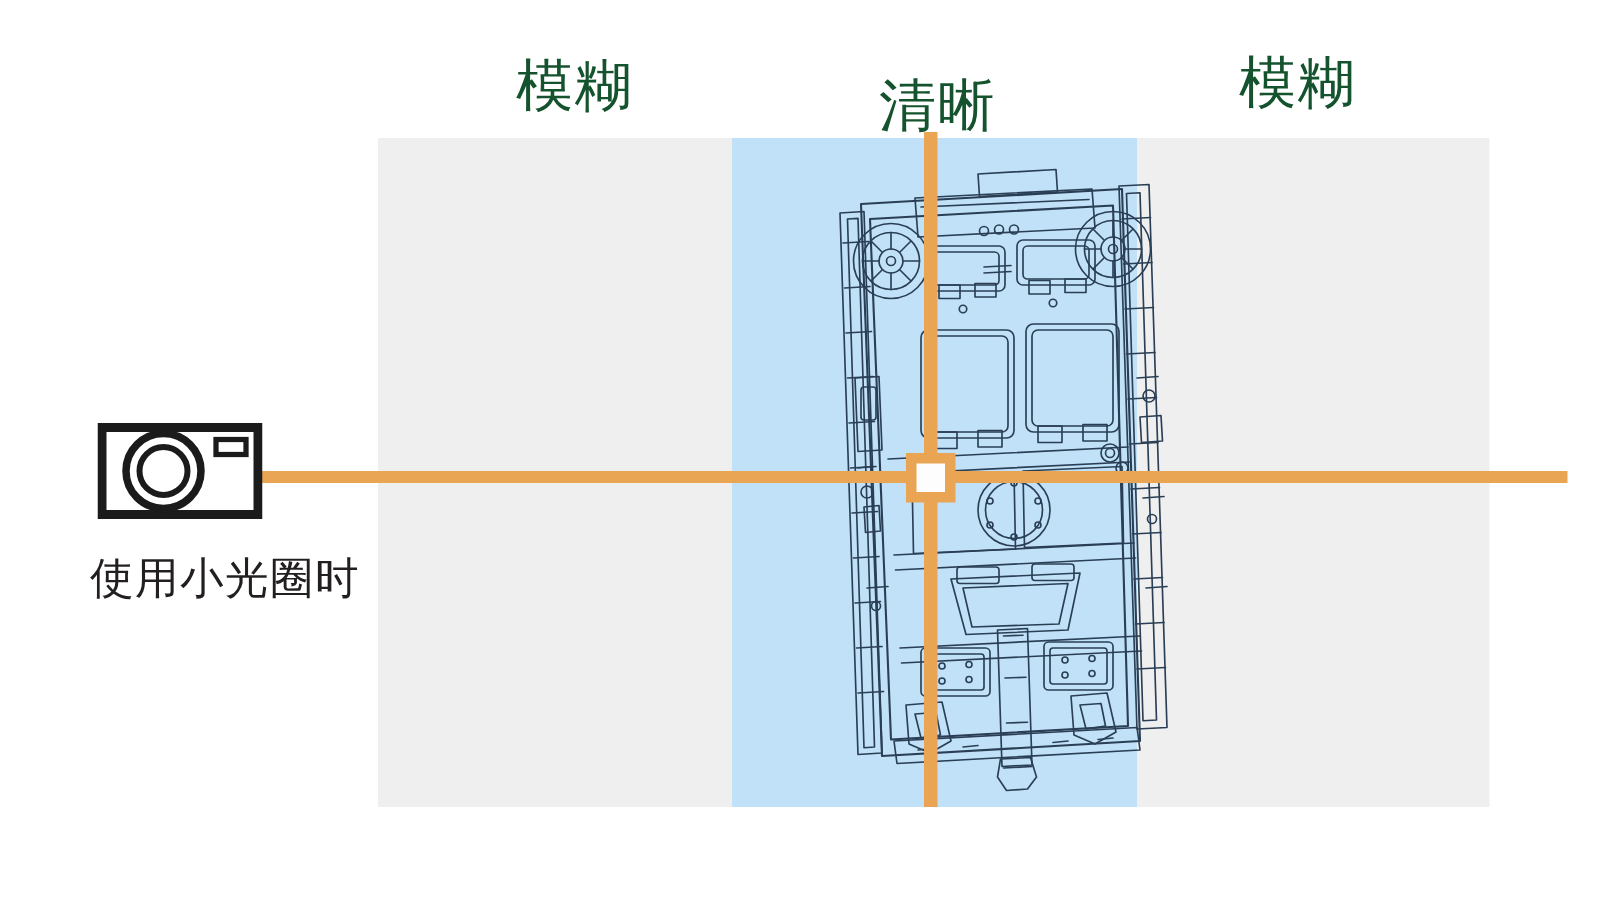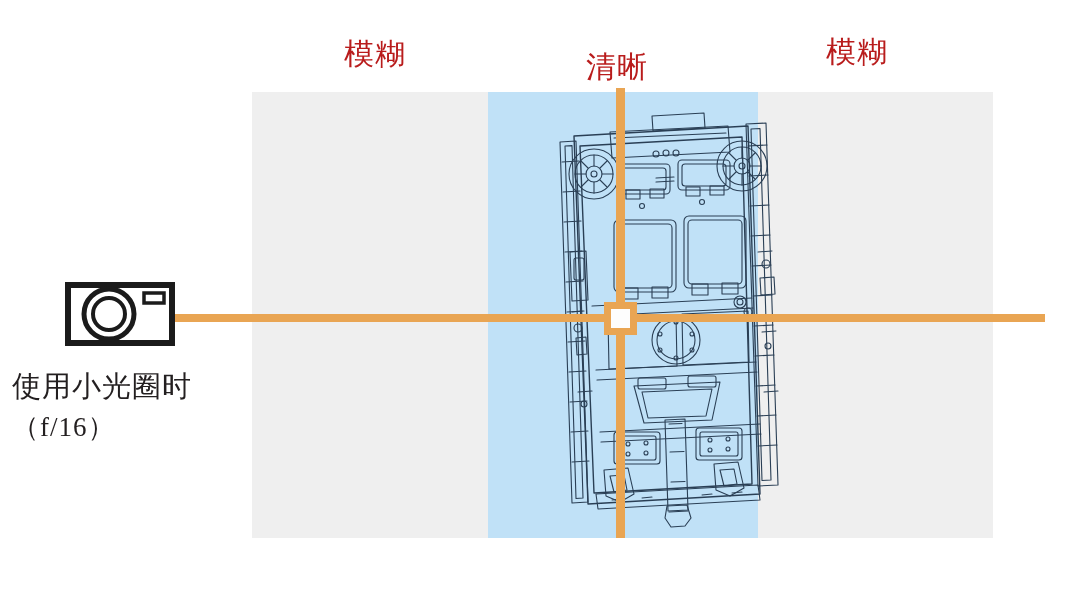--- a/index.html
+++ b/index.html
@@ -12,24 +12,24 @@
     height: 616px;
     position: relative;
     overflow: hidden;
     font-family: "Liberation Serif", "DejaVu Serif", serif;
     color: #231f20;
   }
 
   
   .zone-label {
     position: absolute;
-    font-size: 30px;
+    font-size: 38px;
     line-height: 1;
     letter-spacing: 1px;
-    color: #b91c1c;
+    color: #14532d;
     white-space: nowrap;
     font-family: "Liberation Serif", "DejaVu Serif", serif;
     text-align: right;
   }
   #label-blur-left  { left: 344px; top: 39px; }
   #label-sharp      { left: 586px; top: 52px; }
   #label-blur-right { left: 826px; top: 37px; }
 
   
   .scene {
@@ -95,24 +95,24 @@
     left: 65px;
     top: 282px;
     width: 110px;
     height: 64px;
   }
   .camera svg { display: block; width: 100%; height: 100%; }
 
   
   .caption {
     position: absolute;
-    left: 12px;
+    left: 0px;
     top: 366px;
     width: 240px;
-    text-align: left;
+    text-align: right;
   }
   .caption-line1 {
     display: block;
     font-size: 29px;
     line-height: 40px;
     letter-spacing: 1px;
     color: #231f20;
   }
   .caption-line2 {
     display: block;
@@ -356,14 +356,13 @@
   <svg viewBox="0 0 110 64" xmlns="http://www.w3.org/2000/svg">
     <rect x="3" y="3" width="104" height="58" fill="#ffffff" stroke="#1b1b1b" stroke-width="6"></rect>
     <circle cx="44" cy="32" r="25" fill="none" stroke="#1b1b1b" stroke-width="5"></circle>
     <circle cx="44" cy="32" r="16" fill="none" stroke="#1b1b1b" stroke-width="4"></circle>
     <rect x="79" y="11" width="20" height="10" fill="none" stroke="#1b1b1b" stroke-width="3.5"></rect>
   </svg>
 </div>
 
 <div class="caption">
   <span class="caption-line1">使用小光圈时</span>
-  <span class="caption-line2">（f/16）</span>
 </div>
 
 </body></html>

